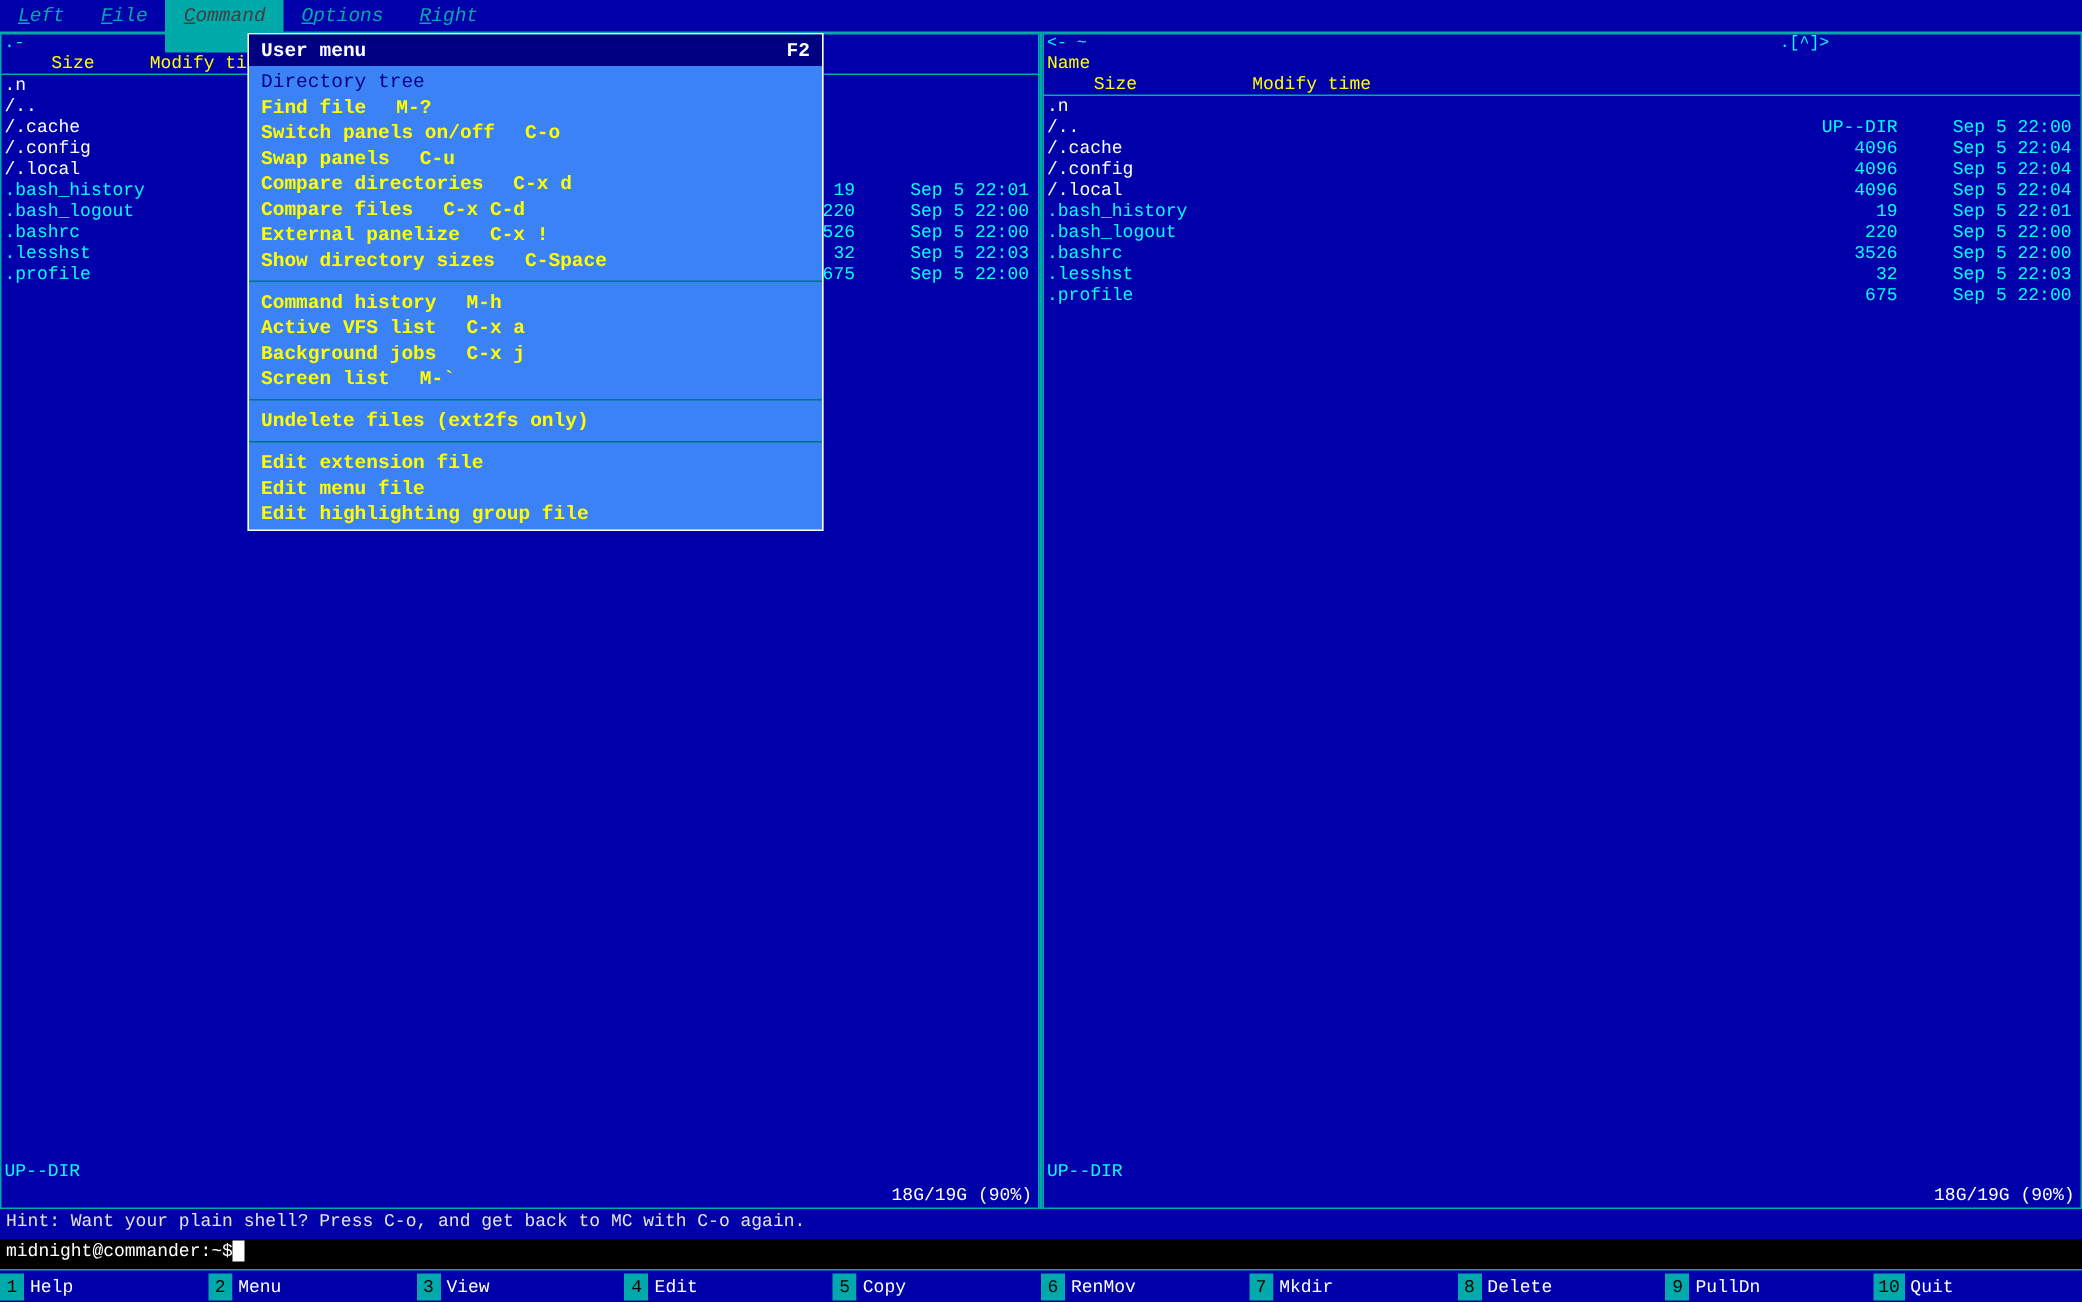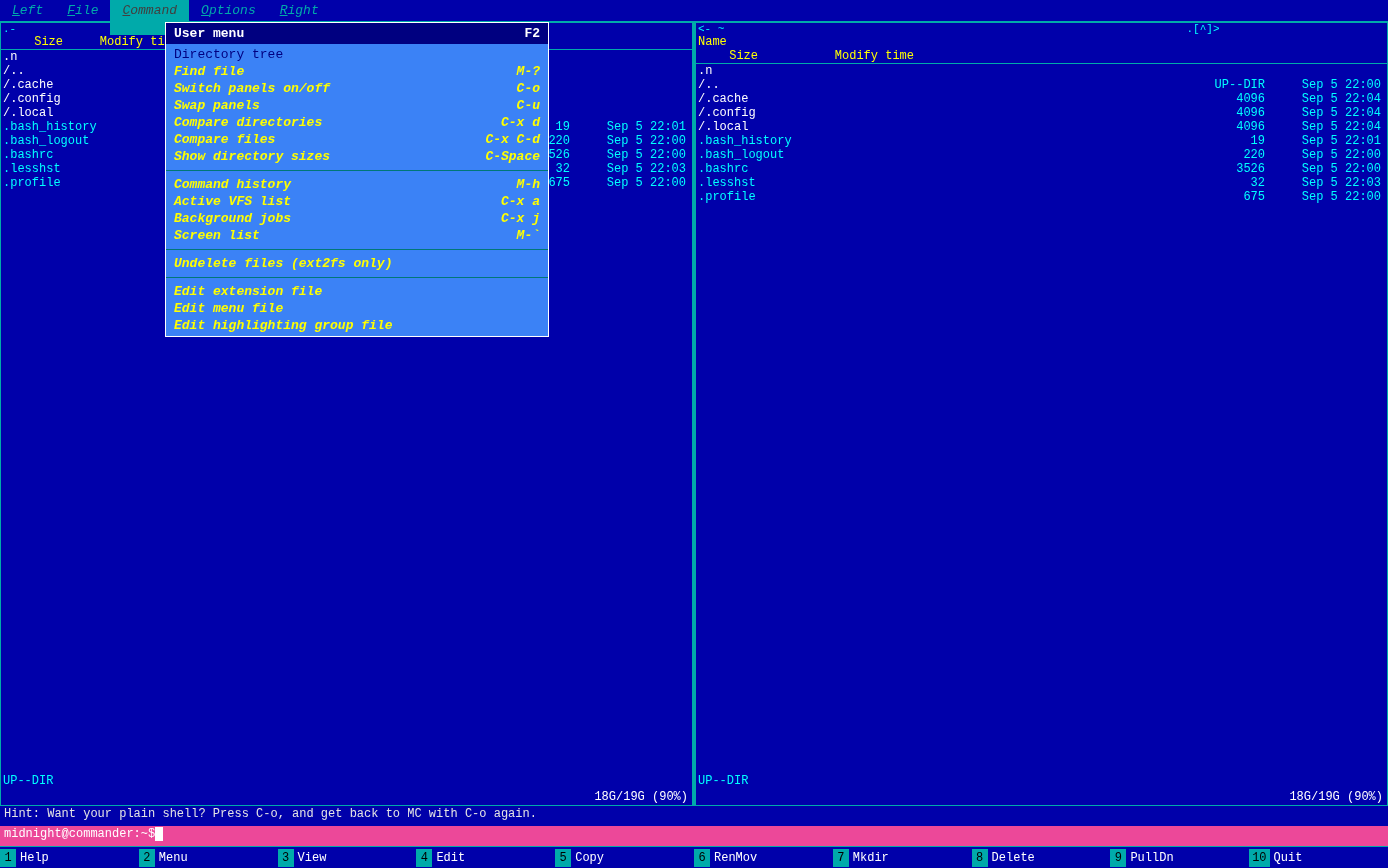--- a/index.html
+++ b/index.html
@@ -100,26 +100,25 @@
     }
     #dropdown-menu .menu-section {
       padding: 2px 0;
     }
     #dropdown-menu .menu-divider {
       border-top: 1px solid #007777;
       margin: 3px 0;
     }
     #dropdown-menu .menu-entry {
       display: flex;
-      justify-content: space-between;
+      justify-content: flex-start;
       padding: 1px 8px;
       cursor: pointer;
       color: #ffff00;
       font-weight: bold;
-      font-style: italic;
     }
     #dropdown-menu .menu-entry .shortcut {
       color: #ffff00;
       margin-left: 20px;
     }
     #dropdown-menu .menu-entry-plain {
       display: flex;
       justify-content: space-between;
       padding: 1px 8px;
       cursor: pointer;
@@ -140,21 +139,21 @@
     #hint-line {
       background: #0000aa;
       color: #e5e5e5;
       padding: 1px 4px;
       font-size: 12px;
       height: 20px;
     }
 
     
     #command-line {
-      background: #ec4899;
+      background: #000000;
       color: #00ffff;
       padding: 1px 4px;
       font-size: 12px;
       height: 20px;
       display: flex;
     }
     #command-line span { color: #ffffff; }
     #command-cursor {
       display: inline-block;
       width: 8px;
@@ -370,20 +369,24 @@
         </div>
         <div class="menu-entry">
           <span>Compare directories</span>
           <span class="shortcut">C-x d</span>
         </div>
         <div class="menu-entry">
           <span>Compare files</span>
           <span class="shortcut">C-x C-d</span>
         </div>
         <div class="menu-entry">
+          <span>External panelize</span>
+          <span class="shortcut">C-x !</span>
+        </div>
+        <div class="menu-entry">
           <span>Show directory sizes</span>
           <span class="shortcut">C-Space</span>
         </div>
       </div>
       <div class="menu-divider"></div>
       <div class="menu-section">
         <div class="menu-entry">
           <span>Command history</span>
           <span class="shortcut">M-h</span>
         </div>

